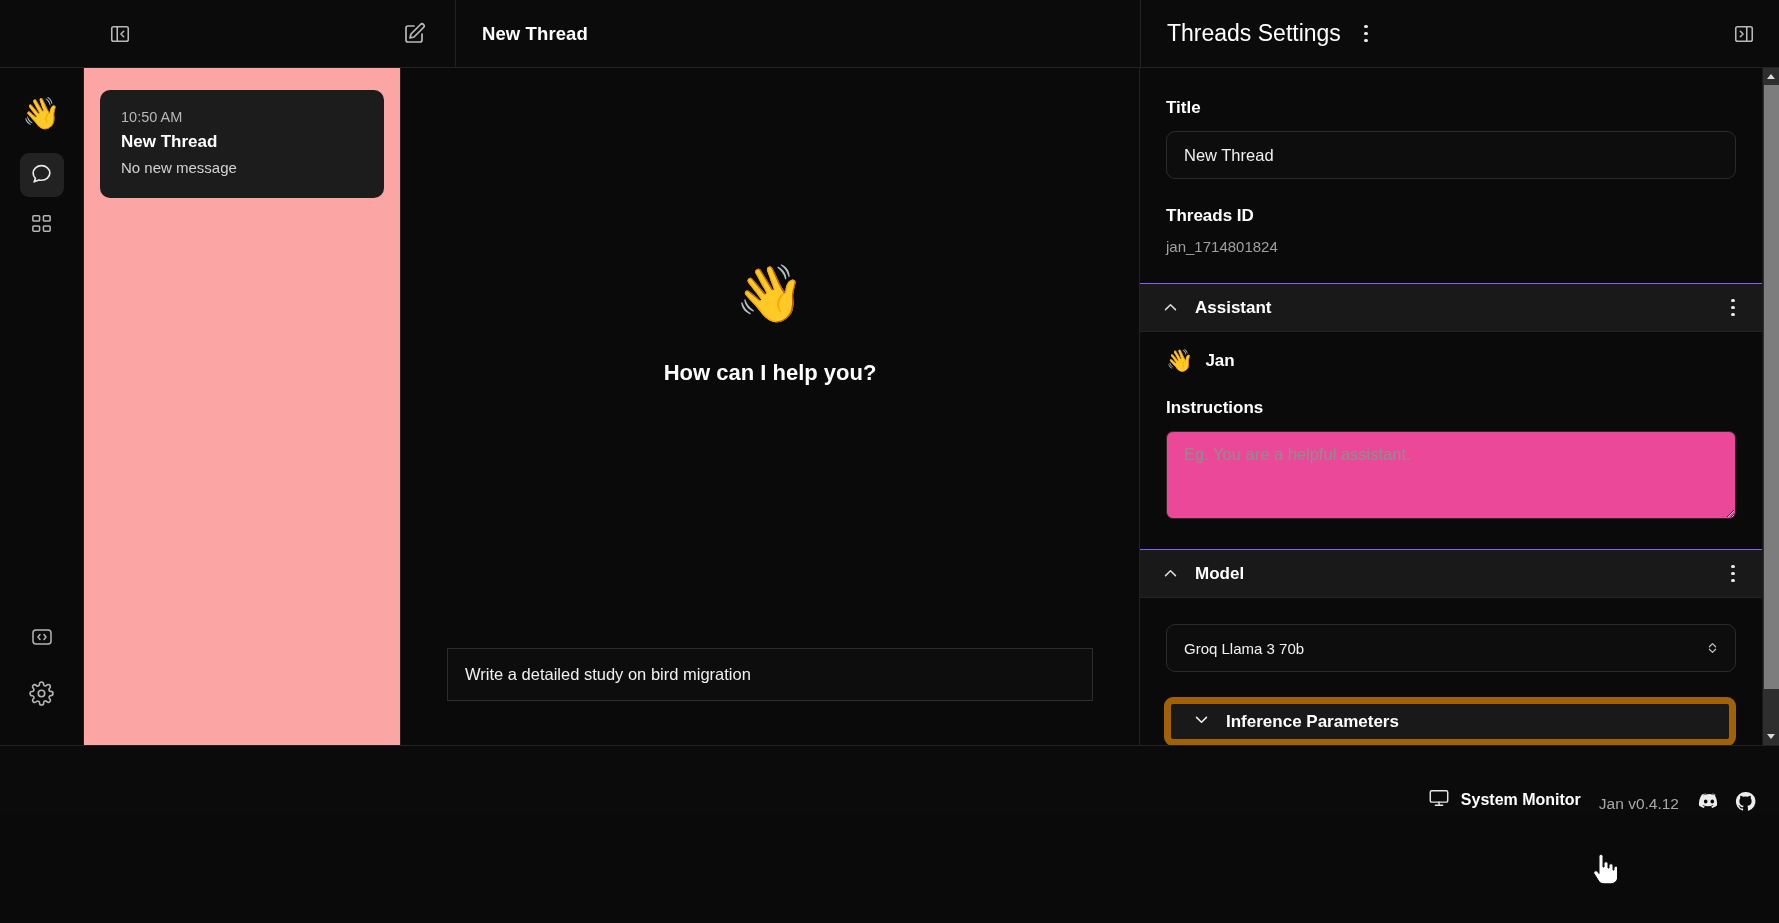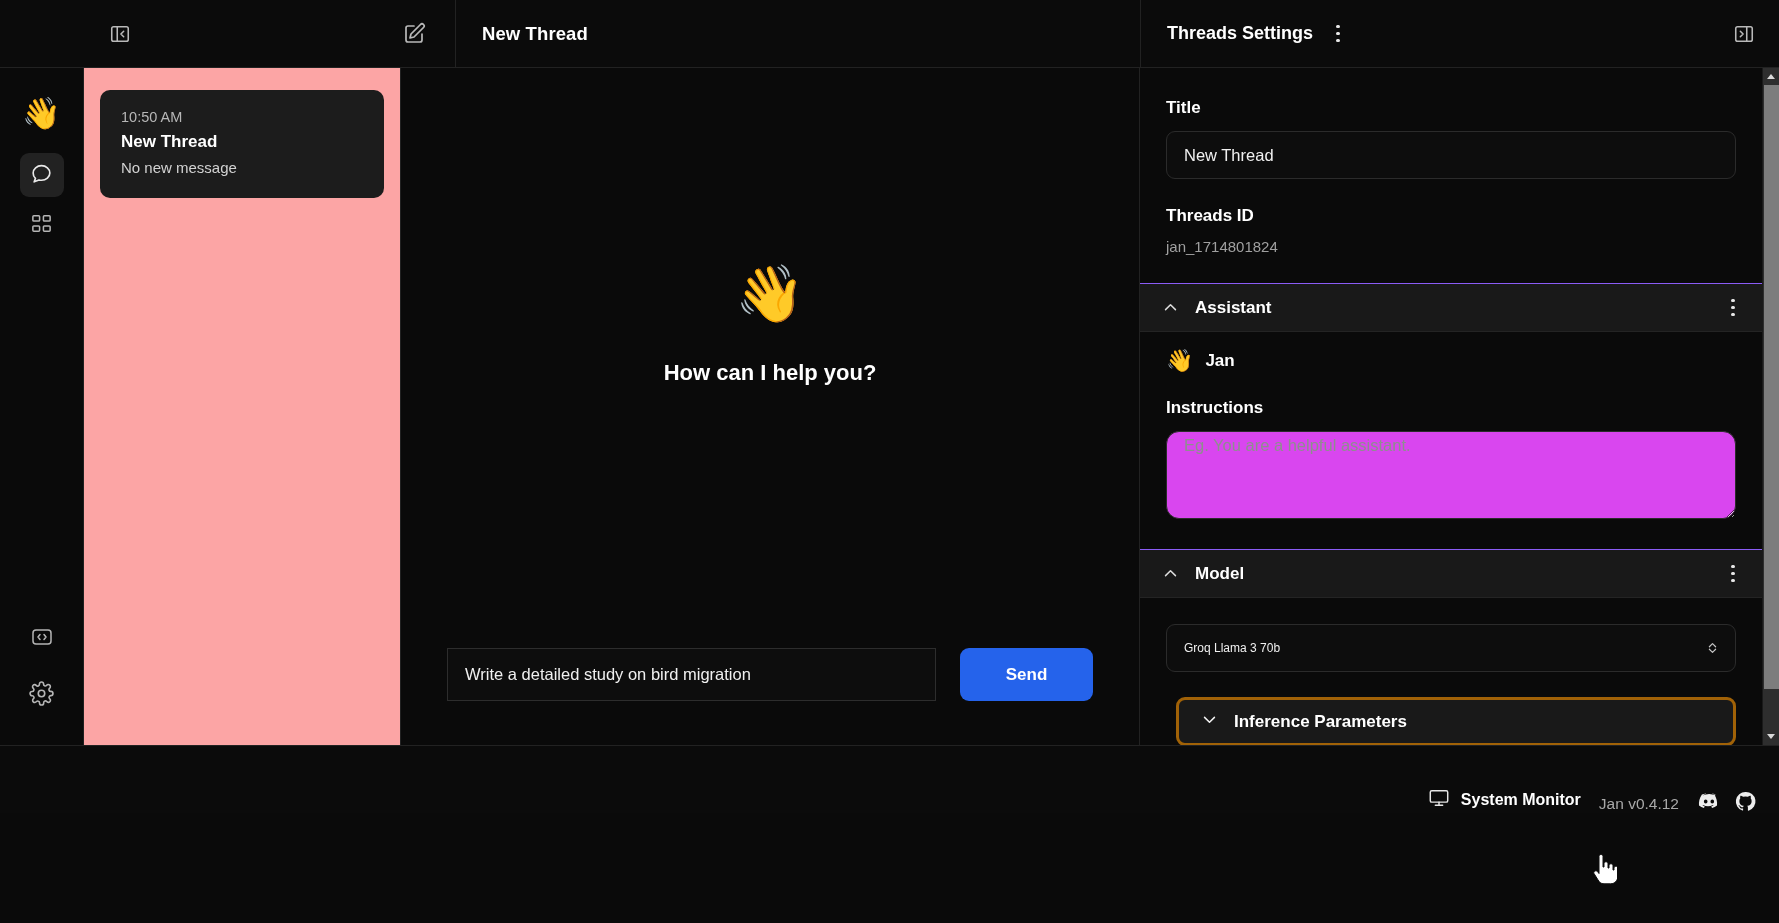--- a/index.html
+++ b/index.html
@@ -59,22 +59,22 @@
   }
   .tb-right {
     width: 639px;
     display: flex;
     align-items: center;
     border-left: 1px solid #222;
     padding: 0 18px 0 26px;
     gap: 14px;
   }
   .tb-right .panel-title {
-    font-size: 18px;
-    font-weight: bold;
+    font-size: 23px;
+    font-weight: normal;
     color: #fff;
   }
   .kebab {
     width: 22px; height: 26px;
     display: flex; flex-direction: column;
     align-items: center; justify-content: center;
     gap: 3.5px;
     cursor: pointer;
   }
   .kebab span {
@@ -256,58 +256,58 @@
     padding: 18px 26px 6px 26px;
   }
   .assistant-row .emoji { font-size: 22px; line-height: 1; }
   .assistant-row .aname { font-size: 17px; font-weight: bold; color: #ffffff; }
   .instr-label { padding-top: 20px; }
   .sp-textarea {
     width: 100%;
     height: 88px;
     margin-top: 13px;
     margin-bottom: 26px;
-    border-radius: 13px;
+    border-radius: 7px;
     border: 1px solid #2b2b2b;
-    background: #d946ef;
+    background: #ec4899;
     color: #f0f0f0;
     font-family: "Liberation Sans", sans-serif;
     font-size: 16.5px;
-    padding: 4px 17px;
+    padding: 13px 17px;
     outline: none;
     resize: vertical;
   }
   .sp-textarea::placeholder { color: #8e8e8e; }
   .model-select-wrap {
     position: relative;
     margin: 26px 26px 0 26px;
   }
   .model-select {
     width: 100%;
     height: 48px;
     border-radius: 9px;
     border: 1px solid #2b2b2b;
     background: #0d0d0d;
     color: #f0f0f0;
-    font-size: 12px;
+    font-size: 15px;
     display: flex; align-items: center;
     padding: 0 17px;
     cursor: pointer;
   }
   .model-select .chev-updown {
     position: absolute; right: 16px; top: 50%;
     transform: translateY(-50%);
     color: #c4c4c4;
     display: flex; align-items: center;
   }
   .infparams {
-    margin: 25px 26px 0 36px;
+    margin: 25px 26px 0 24px;
     height: 49px;
     background: #191919;
-    border: 3px solid #a16207;
+    border: 7px solid #a16207;
     border-radius: 9px;
     display: flex; align-items: center;
     padding: 0 22px;
     gap: 16px;
     cursor: pointer;
   }
   .infparams .ip-title { font-size: 17px; font-weight: bold; color: #ffffff; }
 
   
   .sp-scrollbar {
@@ -479,21 +479,20 @@
     </div>
 
     <div class="chat-col">
       <div class="chat-empty">
         <div class="wave">👋</div>
         <div class="prompt">How can I help you?</div>
       </div>
 
       <div class="composer">
         <input class="composer-input" type="text" value="Write a detailed study on bird migration" style="">
-        <button class="send-btn">Send</button>
       </div>
 
       <div class="cursor">
         <svg width="26" height="32" viewBox="0 0 26 32">
           <path d="M8 2.5c0-1.1.9-2 2-2s2 .9 2 2v10.5h1V9.8c0-1.1.9-2 2-2s2 .9 2 2V14h1v-2.2c0-1.1.9-2 2-2s2 .9 2 2V16h1v-1.8c0-1.1.9-2 2-2s2 .9 2 2v7.6c0 4.2-2.9 8-7.5 8H13c-3.2 0-4.4-1.4-6.2-4.2L3 19.5c-.6-1 .1-2.4 1.3-2.6 1-.2 1.9.2 2.5 1L8 19.5Z" fill="#ffffff" stroke="#111111" stroke-width="1"></path>
         </svg>
       </div>
     </div>
 
     <div class="settings-col">

